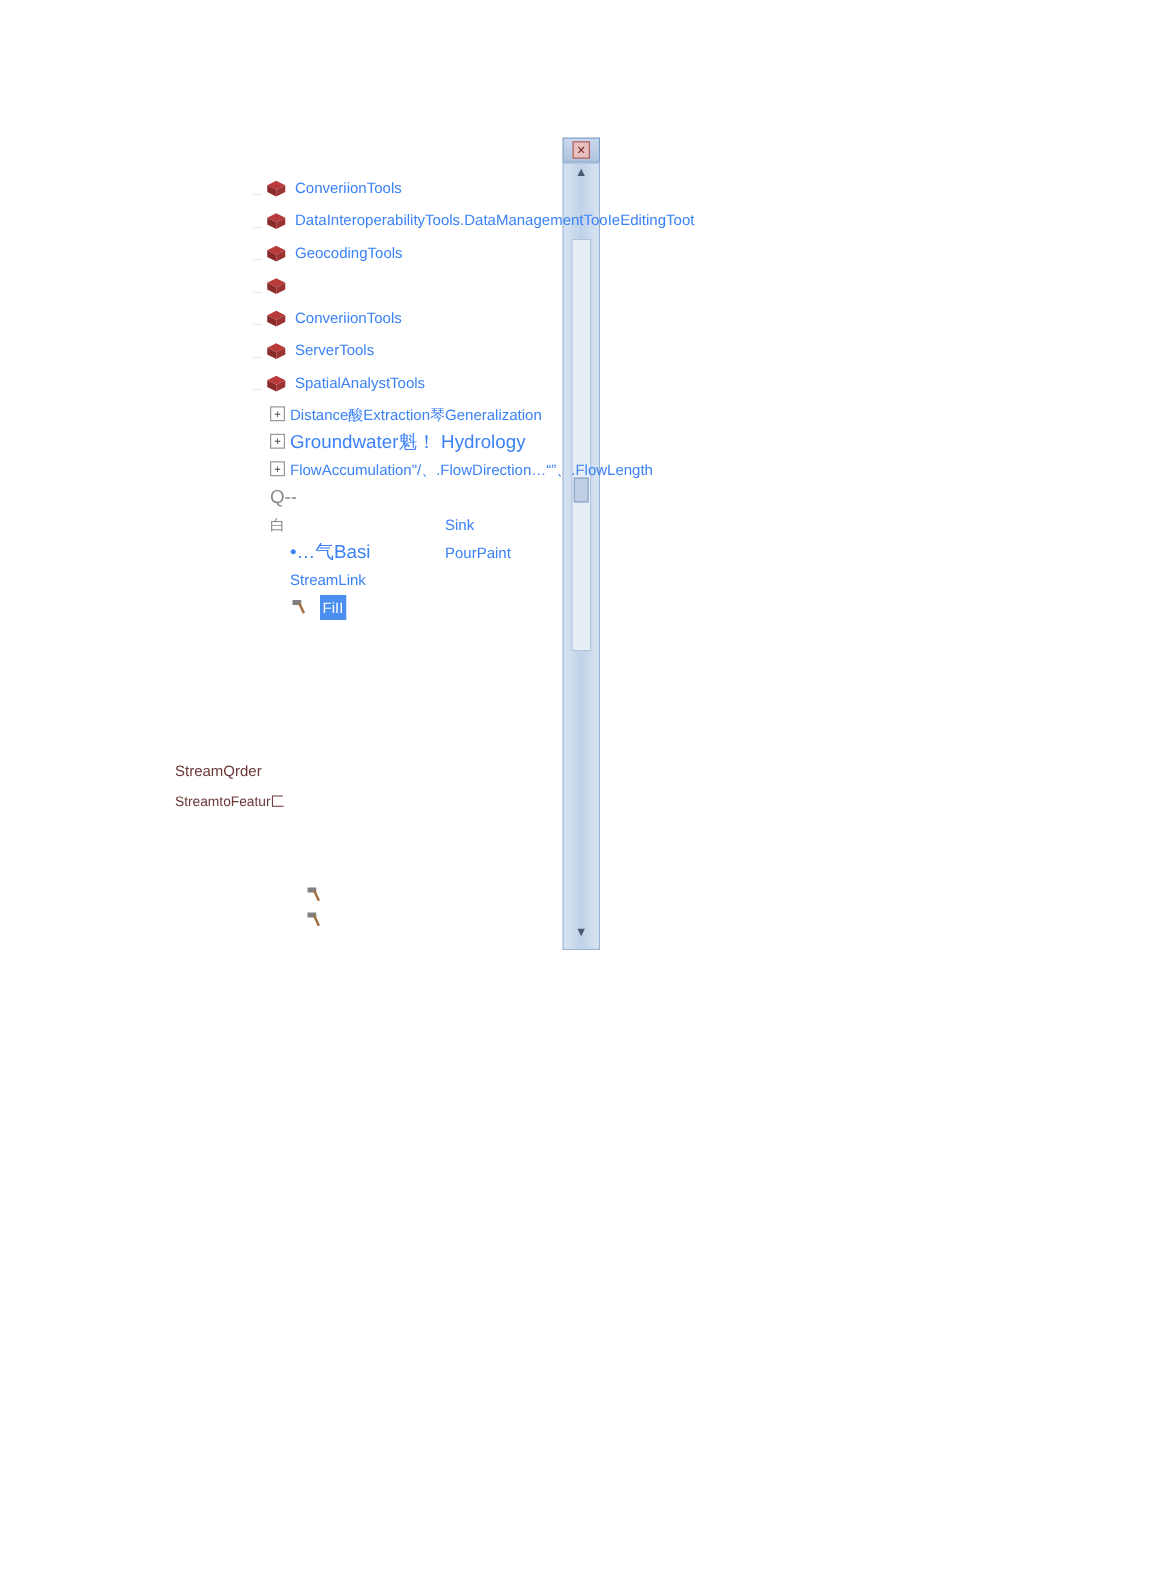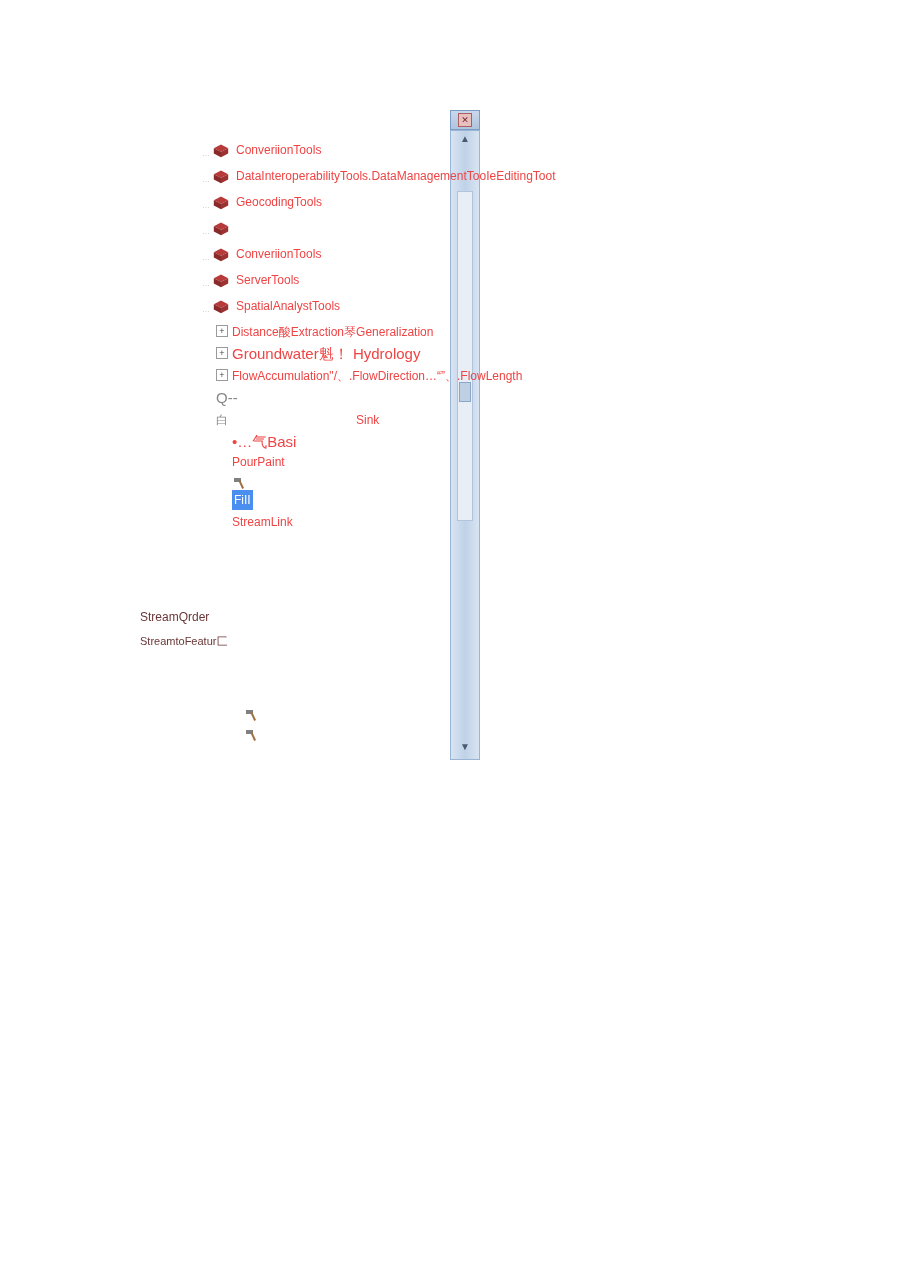--- a/index.html
+++ b/index.html
@@ -77,36 +77,36 @@
 
   .tree { padding: 30px 0 0 60px; line-height: 20px; }
   .row { display: flex; align-items: flex-start; margin-bottom: 2px; }
   .conn {
     width: 12px; flex-shrink: 0;
     font-size: 8px; color: #b8b8b8;
     text-align: right; padding-right: 2px;
     padding-top: 4px;
   }
   .icon { width: 18px; height: 16px; flex-shrink: 0; margin-right: 6px; margin-top: 2px; }
-  .label { flex: 1; color: #ef4444; }
+  .label { flex: 1; color: #3b82f6; }
   .label.small { font-size: 15px; }
 
   .toolbox-svg { display: block; }
   .expand-box {
     width: 12px; height: 12px;
     border: 1px solid #9a9a9a;
     background: #fff;
     font-size: 9px; line-height: 10px;
     text-align: center; color: #4a4a4a;
     margin-right: 4px; margin-top: 3px;
     flex-shrink: 0;
     cursor: pointer;
   }
   .indent1 { padding-left: 16px; }
-  .indent2 { padding-left: 32px; flex-direction: column; }
+  .indent2 { padding-left: 32px; }
   .hammer { width: 18px; height: 14px; margin-right: 6px; margin-top: 2px; flex-shrink:0; }
   .selected {
     background: #4a8ef0;
     color: #fff;
     padding: 0 2px;
     display: inline-block;
   }
   .loose {
     position: absolute;
     color: #6b3636;
@@ -222,29 +222,29 @@
       <div class="label" style="color:#888;">白</div>
       <div class="label indent1">Sink</div>
     </div>
 
     <div class="row indent2">
       <div class="label small">•…气Basi</div>
       <div class="label" style="margin-left:0;">PourPaint</div>
     </div>
 
     <div class="row indent2">
+      <div class="label">StreamLink</div>
+    </div>
+
+    <div class="row indent2">
       <svg class="hammer" viewBox="0 0 18 14">
           <rect x="2" y="2" width="7" height="4" fill="#808080"></rect>
           <rect x="8" y="4" width="2" height="9" fill="#a07040" transform="rotate(-25 9 8)"></rect>
         </svg>
       <span class="selected">FiII</span>
-    </div>
-
-    <div class="row indent2">
-      <div class="label">StreamLink</div>
     </div>
 
   </div>
 </div>
 
 <div class="loose" style="left:140px; top:610px;text-align:right;">StreamQrder</div>
 <div class="loose small" style="left:140px; top:634px; font-size:11px;">StreamtoFeatur匚</div>
 
 <svg class="hammer loose" style="left:244px; top:706px;" viewBox="0 0 18 14" width="18" height="14">
     <rect x="2" y="2" width="7" height="4" fill="#808080"></rect>

